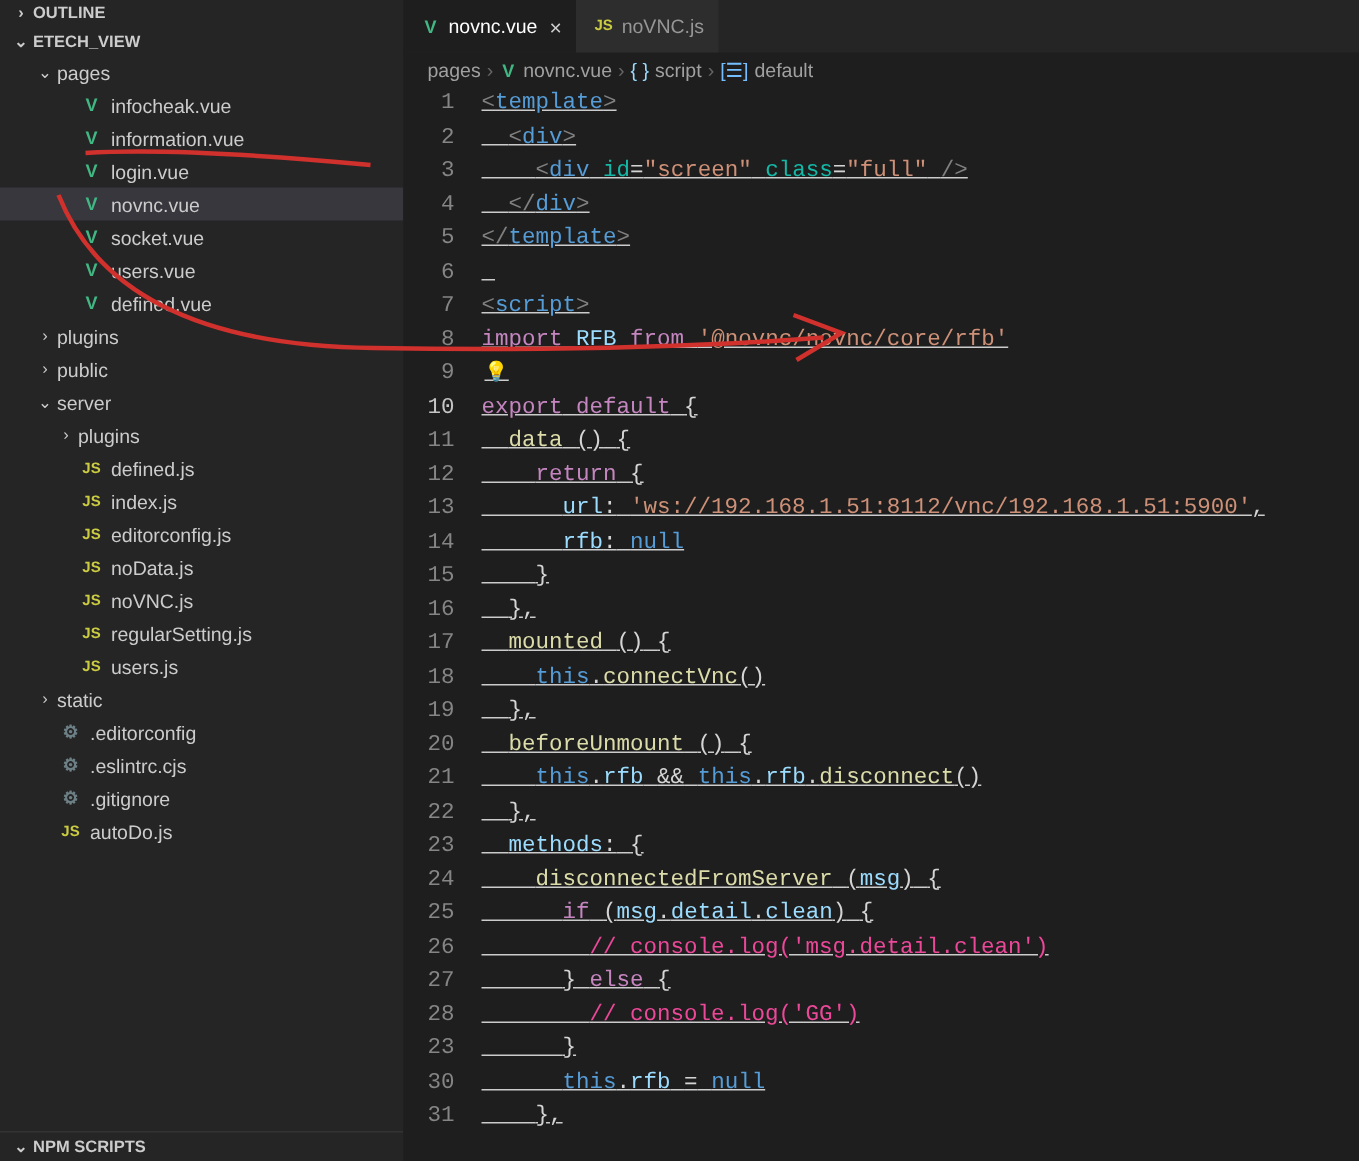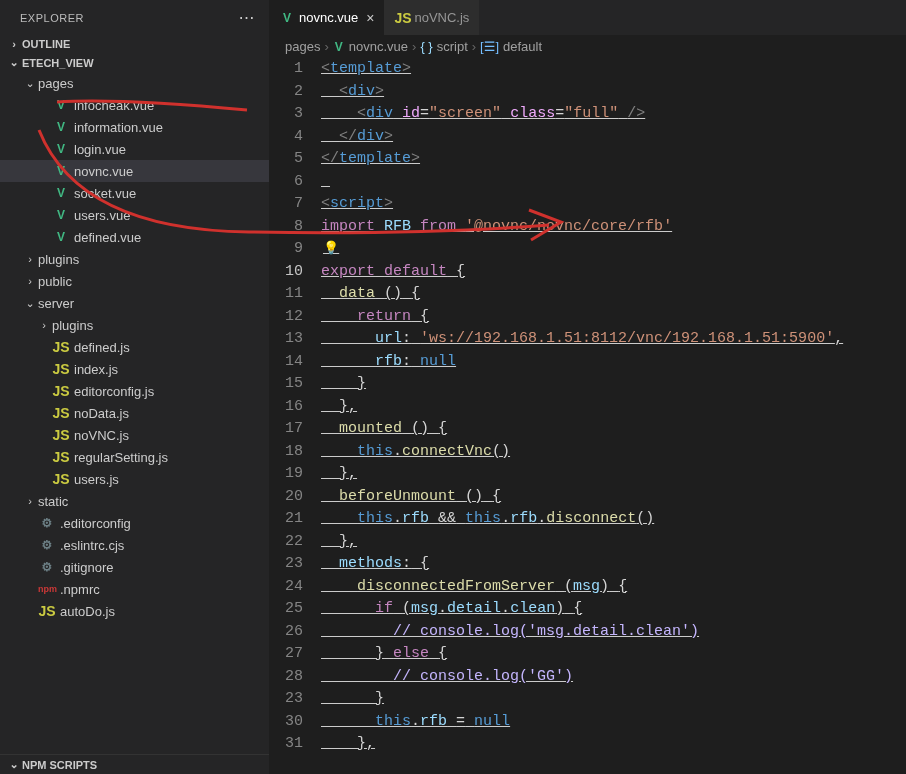--- a/index.html
+++ b/index.html
@@ -23,47 +23,43 @@
     .tab-close { margin-left:8px; font-size:14px; color:#ccc; }
     .breadcrumb { display:flex; align-items:center; padding:4px 16px; font-size:13px; color:#a0a0a0; gap:4px; }
     .breadcrumb .fi { width:auto; margin:0 2px; }
     .bc-sep { color:#666; }
     .editor { flex:1; display:flex; font-family: Consolas, 'Courier New', monospace; font-size:15px; line-height:22.5px; overflow:hidden; }
     .gutter { width:52px; text-align:right; color:#858585; padding-right:18px; user-select:none; }
     .gutter .cl { color:#c6c6c6; }
     .code { flex:1; white-space:pre;text-decoration:underline; }
     .c-tag { color:#808080; }
     .c-elem { color:#569cd6; }
-    .c-attr { color:#f0abfc; }
+    .c-attr { color:#14b8a6; }
     .c-str { color:#ce9178; }
     .c-kw2 { color:#c586c0; }
     .c-var { color:#9cdcfe; }
     .c-fn { color:#dcdcaa; }
     .c-prop { color:#9cdcfe; }
     .c-null { color:#569cd6; }
     .c-this { color:#569cd6; }
     .c-op { color:#d4d4d4; }
-    .c-cmt { color:#c4b5fd; }
+    .c-cmt { color:#ec4899; }
     .c-br { color:#d4d4d4; }
     .c-txt { color:#d4d4d4; }
     .vue-ic { color:#41b883; }
-    .js-ic { color:#cbcb41; font-size:14px; }
+    .js-ic { color:#cbcb41; font-size:10px; }
     .cfg-ic { color:#6d8086; }
     .npm-ic { color:#cb3837; font-size:9px; }
     .bulb { color:#ffcc00; font-size:13px; margin-left:2px; }
     .arrow-overlay { position:absolute; pointer-events:none; z-index:10; }
   </style>
 </head>
 <body>
 
 <div class="sidebar">
-  <div class="explorer-header">
-    <span>EXPLORER</span>
-    <span class="more-icon">⋯</span>
-  </div>
   <div class="section-header">
     <span class="chevron">›</span>
     <span>OUTLINE</span>
   </div>
   <div class="section-header">
     <span class="chevron">⌄</span>
     <span>ETECH_VIEW</span>
   </div>
   <div class="tree" id="tree">
       <div class="tree-item">
@@ -190,26 +186,20 @@
         <span class="ind" style="width:14px"></span>
         <span class="tw"></span>
         <span class="fi cfg-ic">⚙</span>
         <span>.eslintrc.cjs</span>
       </div>
       <div class="tree-item">
         <span class="ind" style="width:14px"></span>
         <span class="tw"></span>
         <span class="fi cfg-ic">⚙</span>
         <span>.gitignore</span>
-      </div>
-      <div class="tree-item">
-        <span class="ind" style="width:14px"></span>
-        <span class="tw"></span>
-        <span class="fi npm-ic">npm</span>
-        <span>.npmrc</span>
       </div>
       <div class="tree-item">
         <span class="ind" style="width:14px"></span>
         <span class="tw"></span>
         <span class="fi js-ic">JS</span>
         <span>autoDo.js</span>
       </div>
     </div>
   <div class="section-header" style="border-top:1px solid #333;">
     <span class="chevron">⌄</span>

